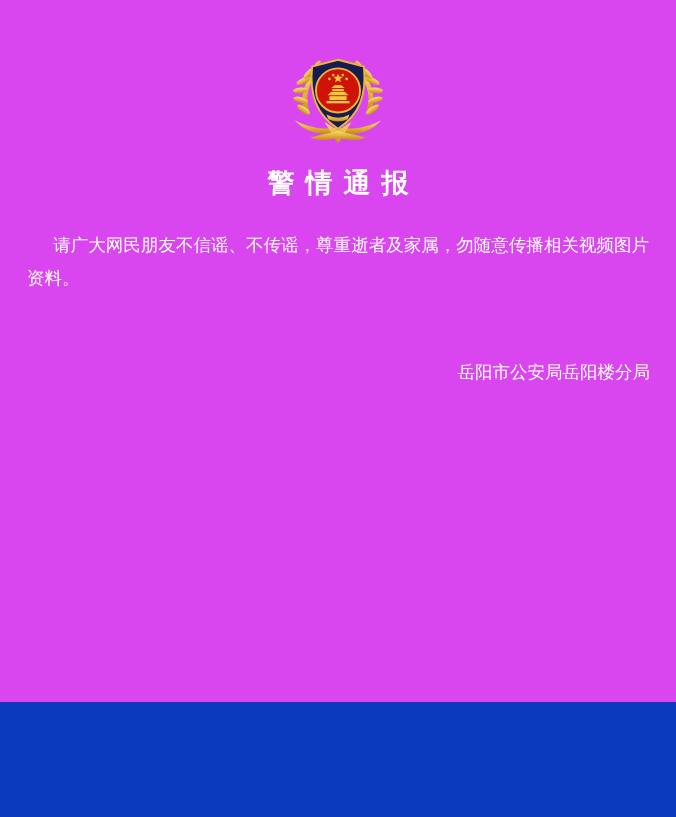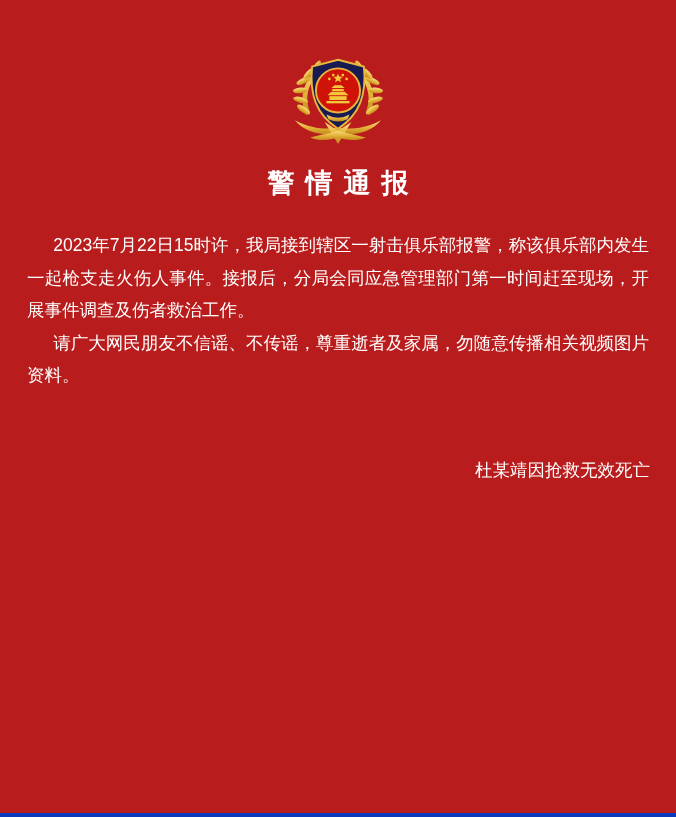--- a/index.html
+++ b/index.html
@@ -1,21 +1,21 @@
 <!DOCTYPE html>
 <html><head>
 <meta charset="utf-8">
 <style>
   html, body { margin: 0; padding: 0; }
   body { background: #0b3abf; }
   .page {
     position: relative;
     width: 676px;
-    height: 813px;
-    background: #b91c1c;
+    height: 702px;
+    background: #d946ef;
     color: #ffffff;
     font-family: "Liberation Sans", sans-serif;
     overflow: hidden;
   }
   .badge-wrap {
     padding-top: 54px;
     display: flex;
     justify-content: center;
   }
   .notice-title {
@@ -102,21 +102,20 @@
         <path d="M43,35.5 L57,35.5 L53.5,32.5 L46.5,32.5 Z"></path>
       </g>
 
       <path d="M38,63 Q50,70 62,63 L60,68 Q50,73 40,68 Z" fill="url(#gold)"></path>
     </svg>
   </div>
 
   <div class="notice-title">警情通报</div>
 
   <div class="notice-body">
-    <p>2023年7月22日15时许，我局接到辖区一射击俱乐部报警，称该俱乐部内发生一起枪支走火伤人事件。接报后，分局会同应急管理部门第一时间赶至现场，开展事件调查及伤者救治工作。</p>
     <p>请广大网民朋友不信谣、不传谣，尊重逝者及家属，勿随意传播相关视频图片资料。</p>
   </div>
 
   <div class="signature">
-    <div>杜某靖因抢救无效死亡</div>
+    <div>岳阳市公安局岳阳楼分局</div>
   </div>
 
 </div>
 
 </body></html>

